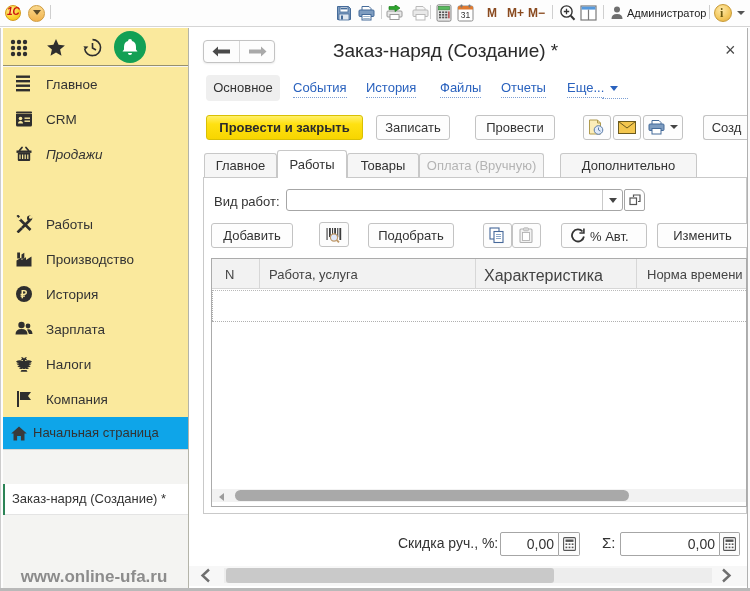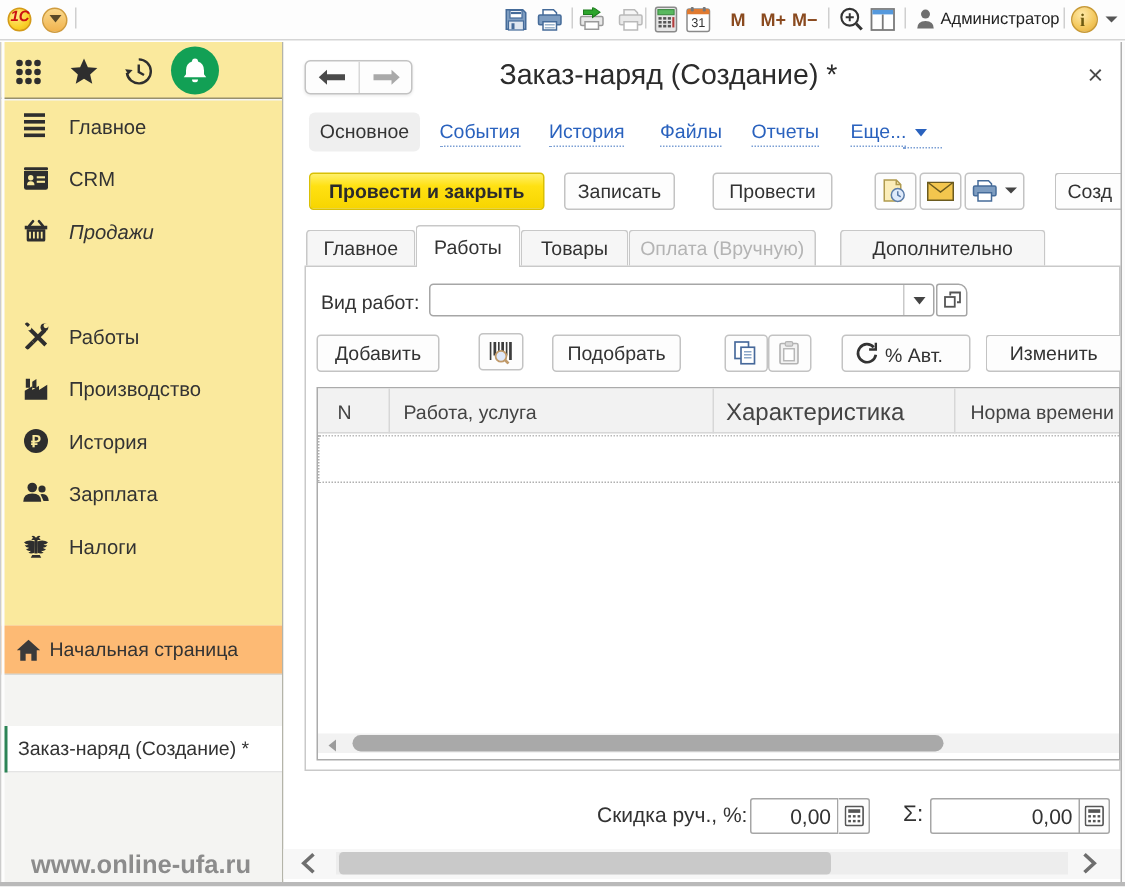--- a/index.html
+++ b/index.html
@@ -247,23 +247,30 @@
     <div class="mitem" style="top:280px;">
       <svg class="micon" viewBox="0 0 18 18">
         <path d="M9 3.5 q-1.5-2 -3-1 l1.2 1.2 q-1.2 0.3 -1.2 1.3 h6 q0-1 -1.2-1.3 l1.2-1.2 q-1.5-1 -3 1 z" fill="#2e2e2e"></path>
         <path d="M8 5 h2 v9 h-2 z" fill="#2e2e2e"></path>
         <path d="M8.2 6 Q4 4.5 1 6.5 q1 1.5 3 1.5 q-1.5 0.8 -2.5 0.5 q0.8 1.8 3 1.6 q-1.2 1 -2.2 0.9 q1.2 1.7 3.4 1.2 q-0.8 1 -1.8 1.1 q1.5 1.4 4.1 0.2 z" fill="#2e2e2e"></path>
         <path d="M9.8 6 Q14 4.5 17 6.5 q-1 1.5-3 1.5 q1.5 0.8 2.5 0.5 q-0.8 1.8-3 1.6 q1.2 1 2.2 0.9 q-1.2 1.7-3.4 1.2 q0.8 1 1.8 1.1 q-1.5 1.4-4.1 0.2 z" fill="#2e2e2e"></path>
         <path d="M6.5 15 h5 l1 1.8 h-7 z" fill="#2e2e2e"></path>
       </svg>
       <span class="txt">Налоги</span>
       </div>
+    <div class="mitem" style="top:315px;">
+      <svg class="micon" viewBox="0 0 18 18">
+        <rect x="2" y="1" width="2" height="16" fill="#2e2e2e"></rect>
+        <path d="M5 2 h11 l-3 4 3 4 h-11 z" fill="#2e2e2e"></path>
+      </svg>
+      <span class="txt">Компания</span>
+      </div>
   </div>
 
-  <div class="srow" style="top:389px;height:33px;background:#fdba74;border-bottom:1px solid #d8d8d4;">
+  <div class="srow" style="top:389px;height:33px;background:#0ea5e9;border-bottom:1px solid #d8d8d4;">
     <svg class="abs" style="left:11px;top:9px" width="16" height="15" viewBox="0 0 16 15">
       <path d="M8 0.5 L15.8 7.5 h-2.3 V14.5 h-3.6 v-4.6 h-3.8 v4.6 H2.5 V7.5 H0.2 z" fill="#3a3a3a"></path>
     </svg>
     <span style="position:absolute;left:33px;top:8px;">Начальная страница</span>
   </div>
   <div class="srow" style="top:456px;height:31px;background:#fff;border-bottom:1px solid #e4e4e4;">
     <div class="abs" style="left:2px;top:0;width:3px;height:31px;background:#2c8456;"></div>
     <span style="position:absolute;left:12px;top:7px;">Заказ-наряд (Создание) *</span>
   </div>
   <div id="wm">www.online-ufa.ru</div>

